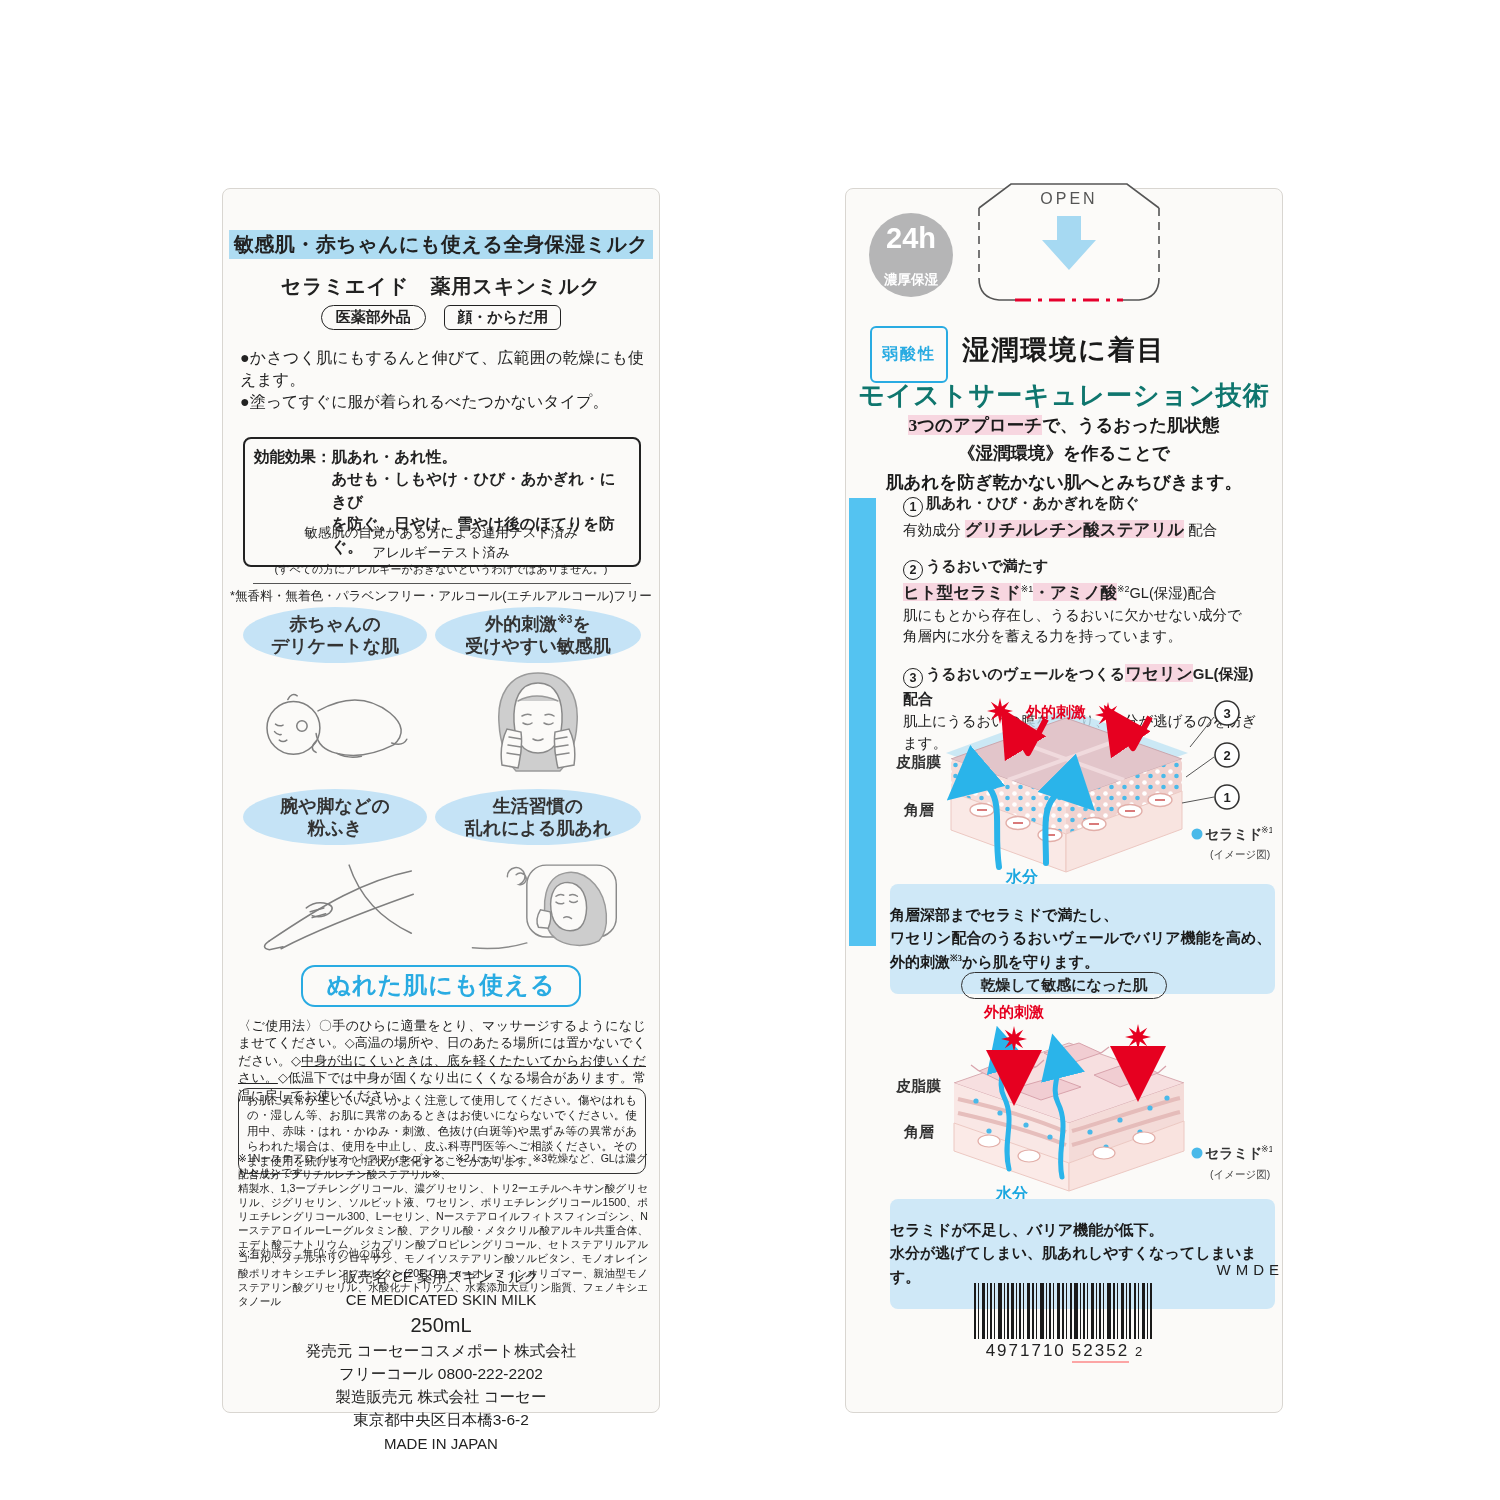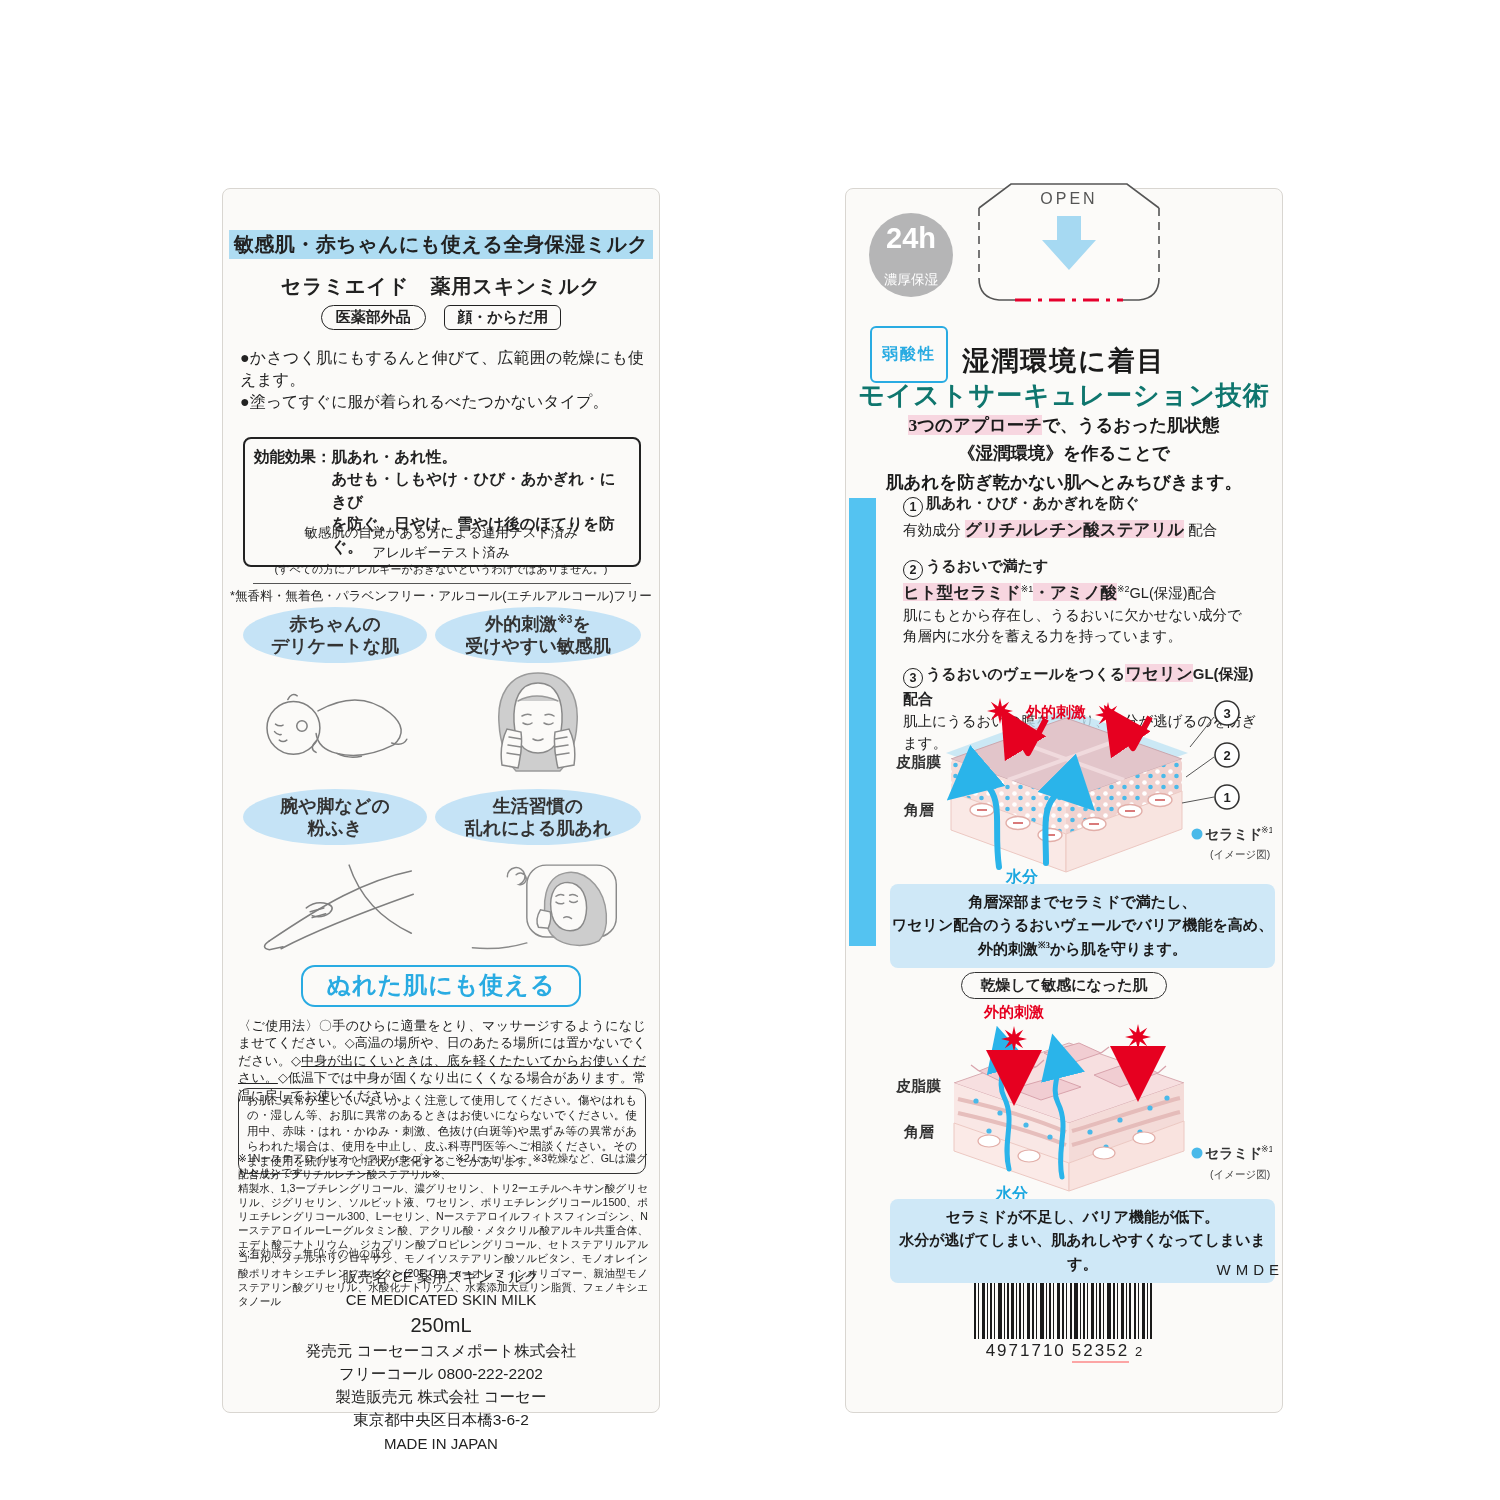--- a/index.html
+++ b/index.html
@@ -38,35 +38,35 @@
   .l-note1{left:15px;top:963px;font-size:10.6px;width:410px;}
   .l-ing{left:15px;top:978px;width:410px;font-size:10.6px;line-height:1.33;text-align:justify;}
   .l-note2{left:15px;top:1058px;font-size:10.6px;}
   .l-prod{top:1078px;line-height:1.3;}
   .l-prod div{margin-bottom:3px;}
   .p-15{font-size:15px;} .p-16{font-size:15.5px;} .p-vol{font-size:20px;margin:2px 0;}
   
   .r-bar{left:3px;top:309px;width:27px;height:448px;background:#54c3f1;}
   .r-24h{left:23px;top:24px;width:84px;height:84px;border-radius:50%;background:#b5b5b6;color:#fff;display:flex;flex-direction:column;align-items:center;justify-content:center;line-height:1.05;}
   .r-24h .a{font-size:29px;font-weight:bold;}
-  .r-24h .b{font-size:13.5px;font-weight:normal;margin-top:20px;}
+  .r-24h .b{font-size:13.5px;font-weight:bold;margin-top:20px;}
   .r-acid{left:24px;top:119px;border:2px solid #29abe2;border-radius:6px;color:#29abe2;font-size:16px;font-weight:bold;padding:16px 10px;letter-spacing:2px;margin-top:18px;}
   .flap{left:127px;top:-11px;width:192px;height:130px;}
-  .r-h1{top:154px;font-size:27px;font-weight:bold;letter-spacing:2px;color:#1a1a1a;}
+  .r-h1{top:143px;font-size:27px;font-weight:bold;letter-spacing:2px;color:#1a1a1a;}
   .r-h2{top:189px;font-size:26px;font-weight:bold;letter-spacing:1px;color:#0f766e;}
   .r-sub{top:222px;font-size:17.5px;font-weight:bold;line-height:1.62;color:#1a1a1a;}
   .hl-pink{background:#f7d6e0;}
   .r-app{left:57px;top:303px;width:362px;font-size:14.5px;line-height:1.5;}
   .r-app .blk{margin-bottom:13px;}
   .cnum{display:inline-block;width:18px;height:18px;border:1.5px solid #222;border-radius:50%;text-align:center;line-height:18px;font-size:12.5px;font-weight:bold;margin-right:3px;vertical-align:-3px;}
   .r-app .tt{font-size:15px;font-weight:600;}
   .r-app .hlb{background:#f7d6e0;font-weight:bold;font-size:16.5px;}
   .r-app sup{font-size:9px;}
   .dg{left:48px;}
-  .bluebox{left:44px;width:385px;background:#cfe8f7;border-radius:8px;text-align:center;font-weight:bold;font-size:15px;line-height:1.55;padding:7px 0;color:#1a1a1a;}
+  .bluebox{left:44px;width:385px;background:#cfe8f7;border-radius:8px;font-weight:bold;font-size:15px;line-height:1.55;padding:20px 0;color:#1a1a1a;}
   .bluebox sup{font-size:9px;}
   #bluebox1{top:695px;} #bluebox2{top:1010px;}
   .dry{top:783px;}
   .dry span{display:inline-block;border:1.5px solid #333;border-radius:16px;padding:3px 18px;font-size:15px;font-weight:bold;}
   .wmde{left:0;top:1072px;text-align:right;width:438px;font-size:15px;letter-spacing:5px;color:#222;}
   .bars{left:128px;top:1094px;}
   .bcnum{left:0;top:1152px;width:438px;text-align:center;font-size:17px;letter-spacing:2px;}
   .bcnum .u{border-bottom:2px solid #fca5a5;padding-bottom:1px;margin:0 6px;}
   .bcnum .chk{font-size:13px;}
   svg text{font-family:"Liberation Sans","DejaVu Sans",sans-serif;}

